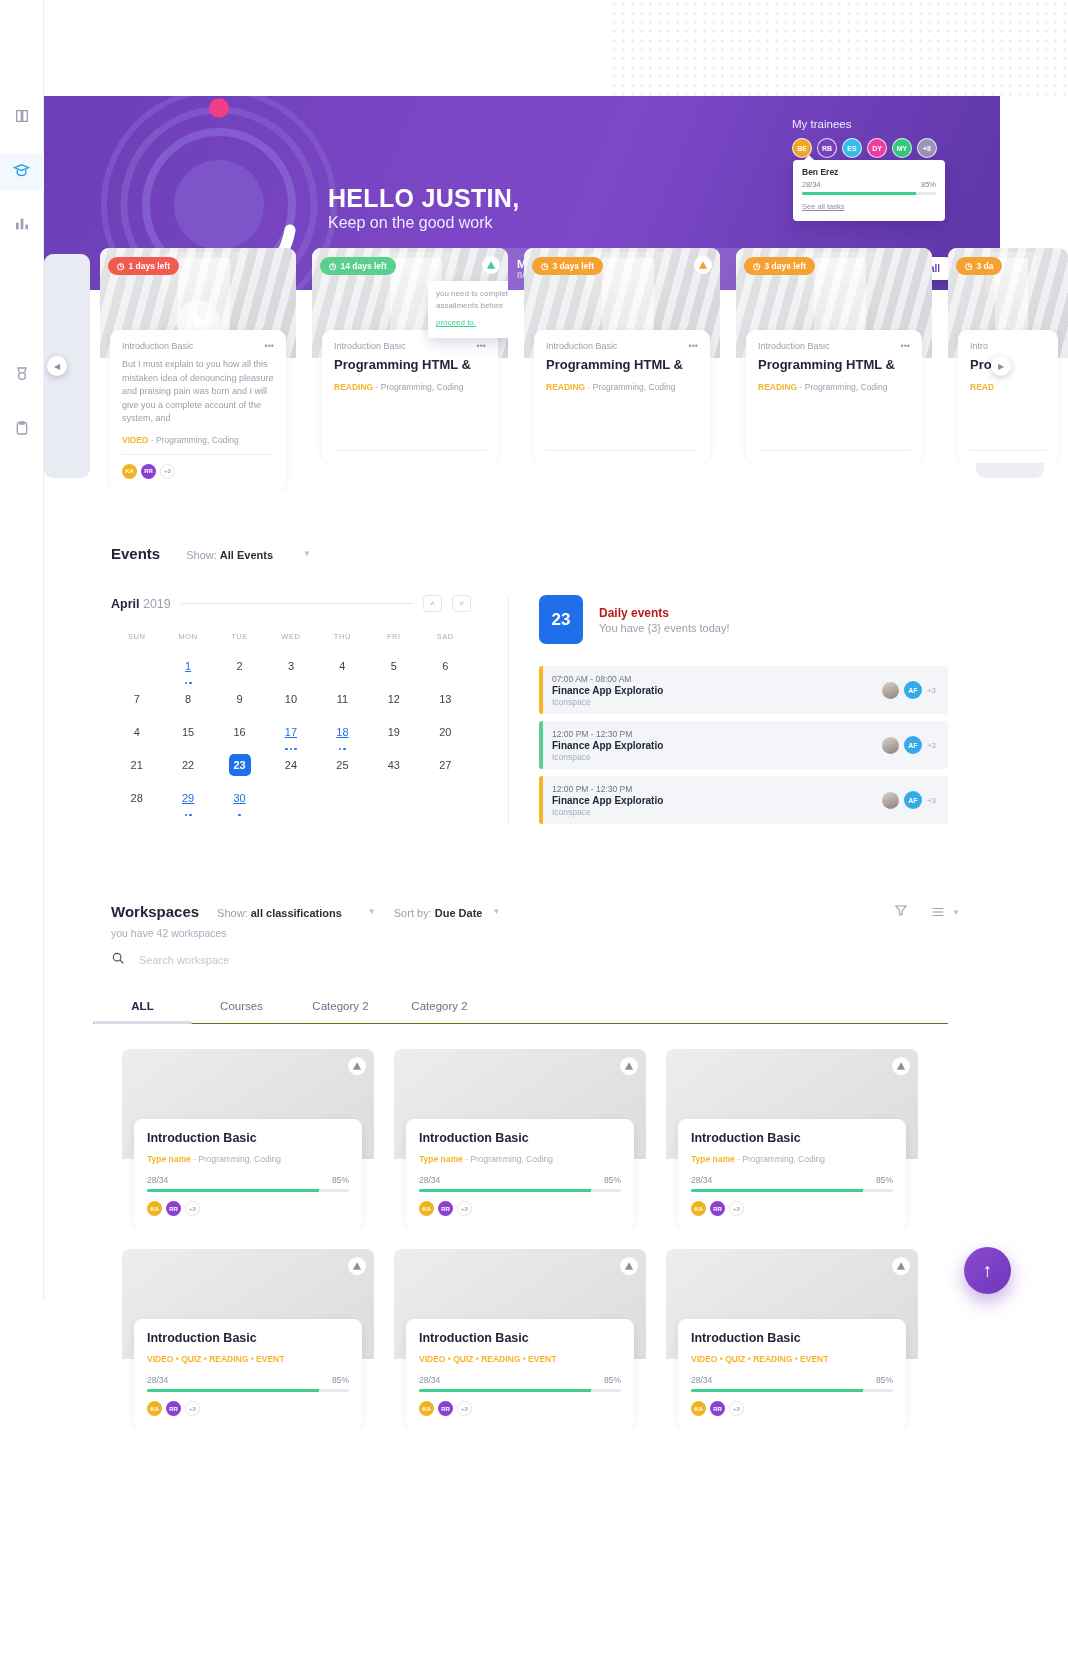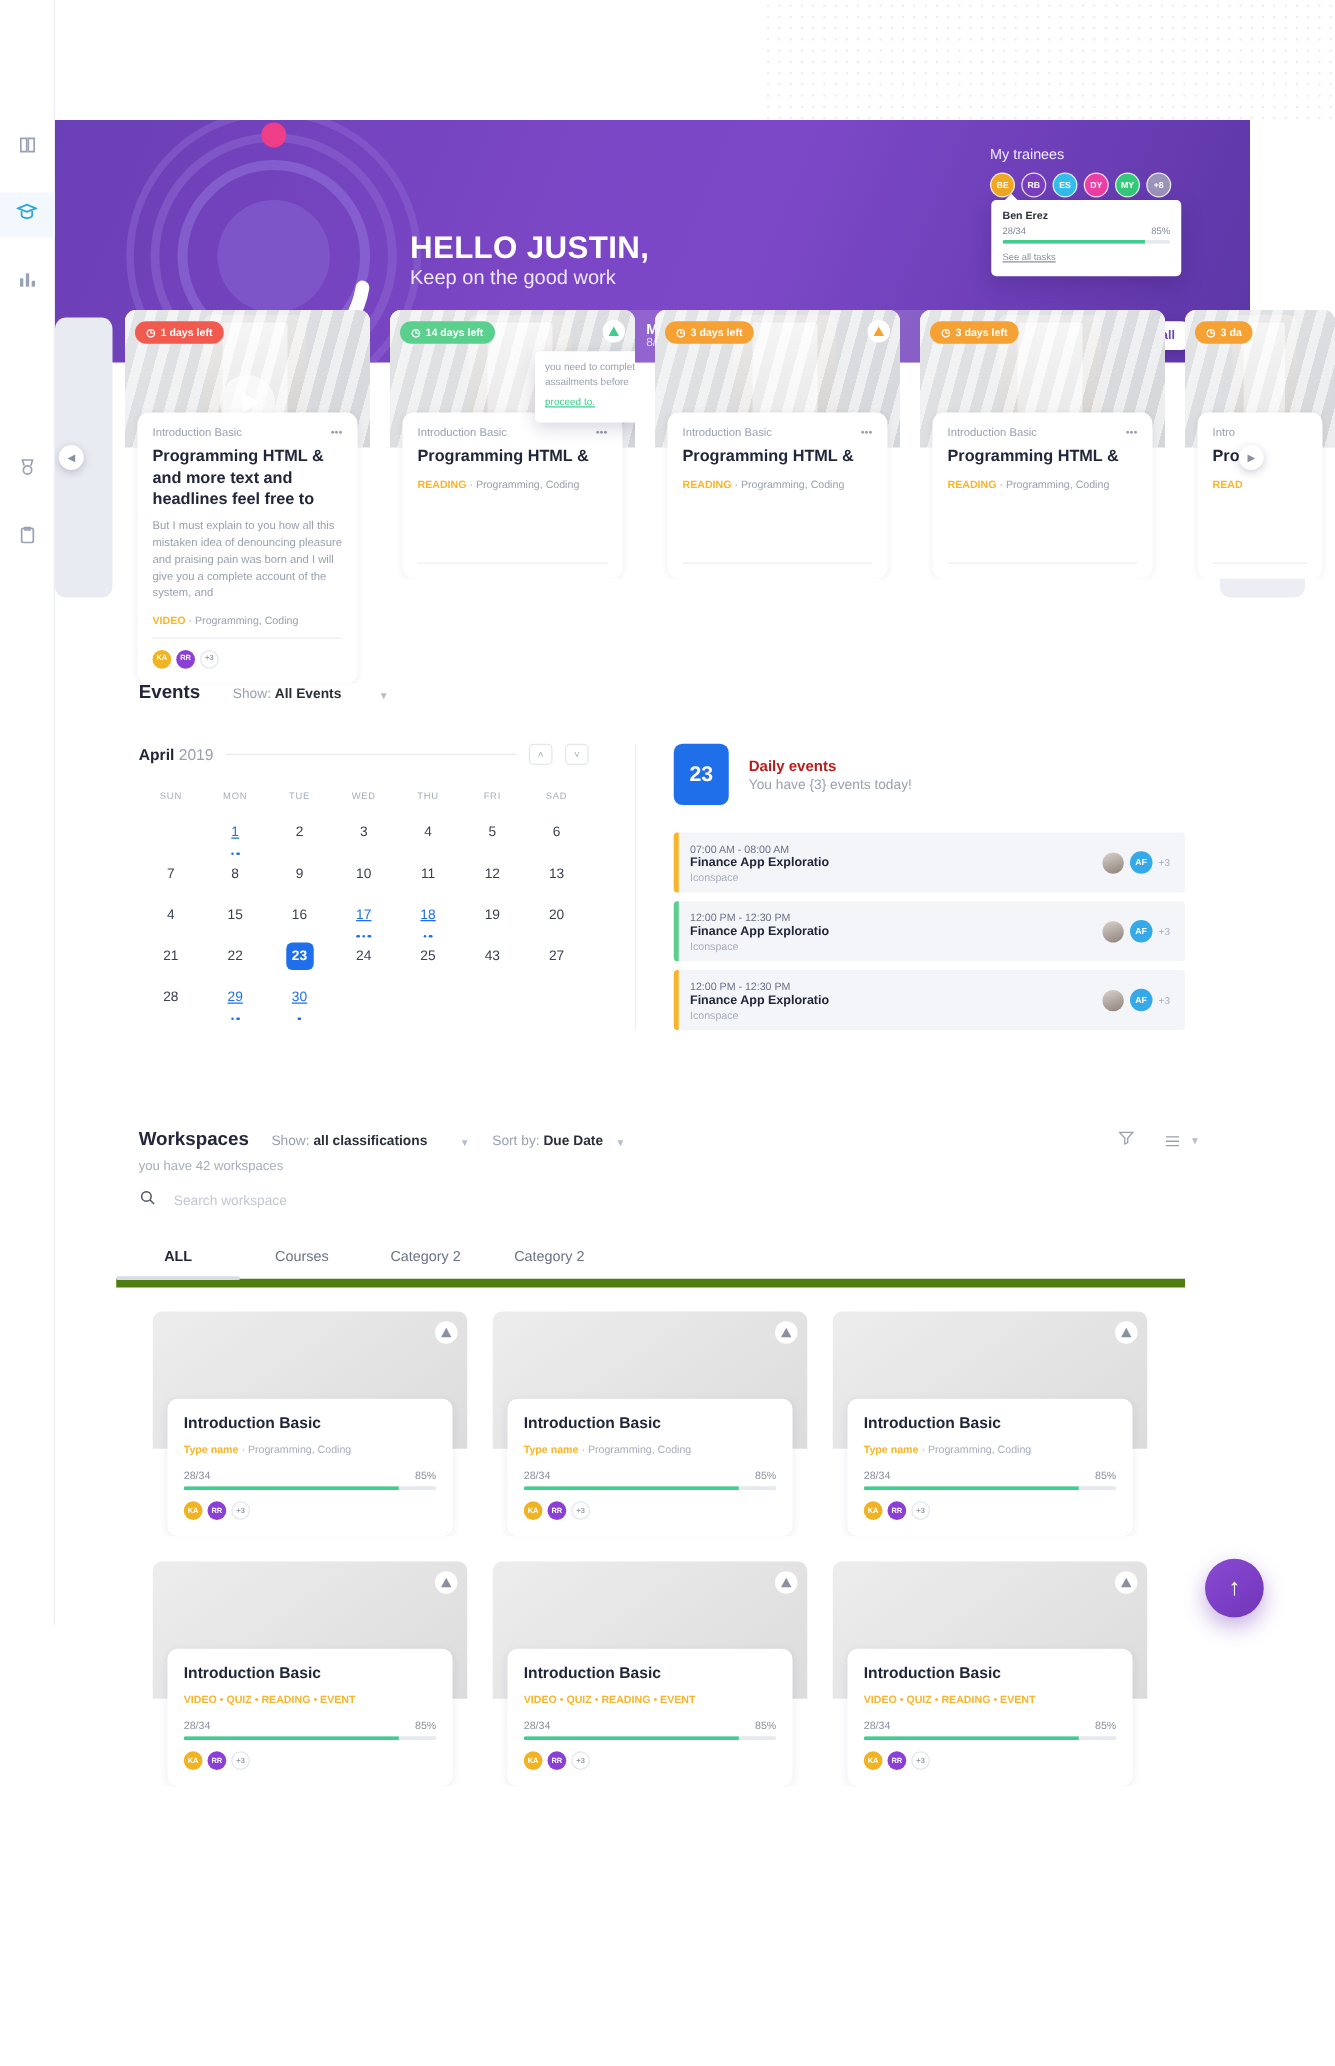--- a/index.html
+++ b/index.html
@@ -158,21 +158,21 @@
     border-radius: 4px; padding: 7px 8px 9px; box-shadow: 0 5px 14px rgba(40,20,80,.16); z-index: 9;
   }
   .ctip:before{ content:""; position:absolute; right:22px; top:-5px;
     border-left:6px solid transparent; border-right:6px solid transparent; border-bottom:6px solid #fff; }
   .ctip p { font-size: 8px; color: #9aa0b0; line-height: 1.45; }
   .ctip a { font-size: 8px; color: #3ecf8e; text-decoration: underline; display: inline-block; margin-top: 5px; }
 
   
   .events-hd { position: absolute; left: 111px; top: 545px; display: flex; align-items: baseline; gap: 26px; }
   .sec-title { font-size: 15px; font-weight: 700; color: #22263a; }
-  .sel { font-size: 11px; color: #9aa0b0; display: flex; align-items: flex-end; gap: 30px; }
+  .sel { font-size: 11px; color: #9aa0b0; display: flex; align-items: flex-start; gap: 30px; }
   .sel b { color: #2b2f3a; font-weight: 700; }
   .caret { color: #b8bdcb; font-size: 8px; }
 
   .cal { position: absolute; left: 111px; top: 595px; width: 360px; }
   .cal-hd { display: flex; align-items: center; gap: 10px; }
   .cal-month { font-size: 12.5px; color: #22263a; font-weight: 700; white-space: nowrap; }
   .cal-month span { color: #9aa0b0; font-weight: 400; }
   .cal-line { flex: 1; height: 1px; background: #e7e9f0; }
   .nav-btn { width: 19px; height: 17px; border: 1px solid #e3e6ee; border-radius: 4px; background: #fff;
              color: #a7adbd; font-size: 8px; display: flex; align-items: center; justify-content: center; cursor: pointer; }
@@ -207,21 +207,21 @@
 
   
   .ws-hd { position: absolute; left: 111px; top: 903px; display: flex; align-items: baseline; gap: 18px; }
   .ws-count { position: absolute; left: 111px; top: 927px; font-size: 10.5px; color: #a7adbd; }
   .ws-tools { position: absolute; right: 108px; top: 903px; display: flex; align-items: center; gap: 22px; color: #9aa0b0; }
   .ws-search { position: absolute; left: 111px; top: 951px; display: flex; align-items: center; gap: 14px; }
   .ws-search input { border: none; outline: none; font-size: 11px; color: #22263a; width: 260px;
                      font-family: "Liberation Sans", sans-serif; background: transparent; }
   .ws-search input::placeholder { color: #c3c7d3; }
 
-  .tabs { position: absolute; left: 93px; top: 1000px; width: 855px; border-bottom: 7px solid #4d7c0f;
+  .tabs { position: absolute; left: 93px; top: 1000px; width: 855px; border-bottom: 1px solid #4d7c0f;
           display: flex; }
   .tab { font-size: 11.5px; color: #6c7287; padding: 0 0 11px; width: 99px; text-align: center; cursor: pointer; position: relative; }
   .tab.active { color: #22263a; font-weight: 700; }
   .tab.active:after { content: ""; position: absolute; left: 0; right: 0; bottom: -1px; height: 3px;
                       background: #d9dce6; border-radius: 2px; }
 
   .grid { position: absolute; left: 122px; top: 1049px; width: 830px;
           display: grid; grid-template-columns: repeat(3, 252px); gap: 20px 20px; }
   .wcard { width: 252px; border-radius: 8px; overflow: hidden; position: relative; }
   .wthumb { height: 110px; position: relative; background: linear-gradient(145deg,#ededee,#dcdcdd); }
@@ -384,21 +384,20 @@
       </div>
       <div class="play">
           <i></i>
         </div>
     </div>
     <div class="cbody">
       <div class="c-kicker">
         <span>Introduction Basic</span>
         <span>•••</span>
       </div>
-      <div class="c-title">Programming HTML &amp; and more text and headlines feel free to</div>
       <div class="c-desc">But I must explain to you how all this mistaken idea of denouncing pleasure and praising pain was born and I will give you a complete account of the system, and</div>
       <div class="c-meta">
         <b>VIDEO</b>
         · <span>Programming, Coding</span>
       </div>
       <div class="c-sep"></div>
       <div class="mini-avs" id="c0-avs">
           <div class="mav" style="background: rgb(240, 179, 35);">KA</div>
           <div class="mav" style="background: rgb(139, 63, 212);">RR</div>
           <div class="mav" style="background: rgb(255, 255, 255); color: rgb(154, 160, 176); border: 1px solid rgb(227, 230, 238);">+3</div>

